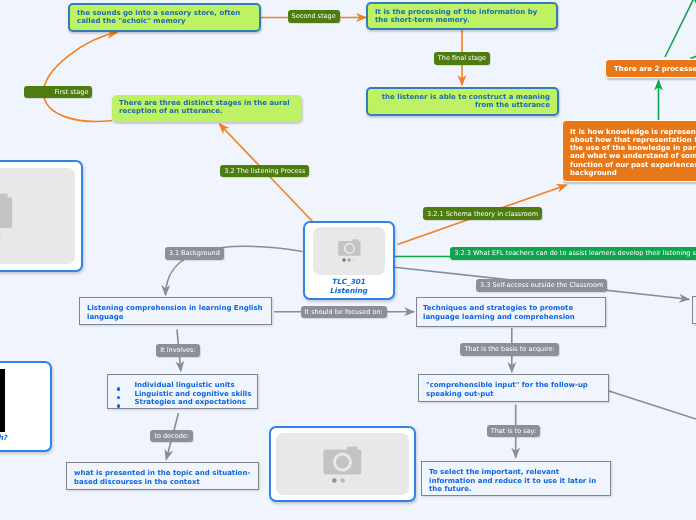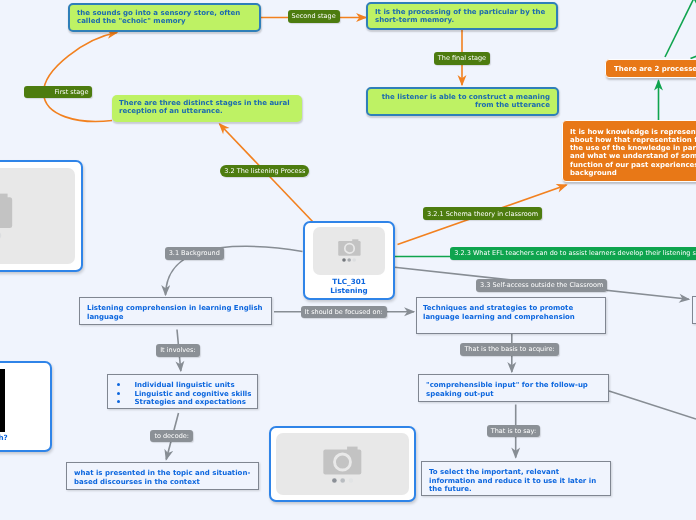--- a/index.html
+++ b/index.html
@@ -15,26 +15,26 @@
   .norange{background:#e87817;color:#ffffff;font-weight:bold;font-size:7px;line-height:8.25px;border-radius:4px;padding:6.5px 7px 3px;
            border:1px solid #fdfdfd;box-shadow:1px 2px 2px rgba(0,0,0,.22);}
   .nplain{background:#f0f4fd;color:#0c66de;font-weight:bold;font-size:7px;line-height:8.4px;border-radius:0;padding:6.2px 7px 3px;
           border:1px solid #808691;box-shadow:1px 1px 2px rgba(0,0,0,.15);}
   .elabel{position:absolute;border-radius:3px;color:#fff;font-size:6.5px;line-height:8.2px;padding:2.2px 4px 2.2px;white-space:nowrap;
           box-shadow:1px 1px 1px rgba(0,0,0,.12);}
   .elabel.orange{background:#4d7c0f;}
   .elabel.gray{background:#8b9096;}
   .elabel.green{background:#0fa44e;}
   .imgnode{position:absolute;background:#fff;border:2px solid #2f84e8;border-radius:7px;
-           box-sizing:border-box;padding:5px;box-shadow:1px 2px 3px rgba(0,0,0,.18);}
+           box-sizing:border-box;padding:5px;box-shadow:1px 2px 3px rgba(0,0,0,.18);font-style:italic;}
   .imgph{background:#e8e8e8;border-radius:7px;width:100%;flex:1;
          display:flex;flex-direction:column;align-items:center;justify-content:center;}
   .imgcap{color:#0c66de;font-weight:bold;font-size:7.2px;line-height:8.4px;
           text-align:center;padding-top:3.5px;}
-  .bul{display:flex;white-space:nowrap;align-items:center;height:8.5px;}
+  .bul{display:flex;white-space:nowrap;align-items:flex-end;height:8.5px;}
   .bul i{font-style:normal;width:18px;display:block;position:relative;flex:0 0 18px;}
   .bul i:before{content:"";position:absolute;left:0px;top:-2.4px;width:3.2px;height:3.2px;
                 border-radius:50%;background:#0c66de;}
 </style>
 </head>
 <body>
 
 <div id="canvas">
 
   <svg id="edges" viewBox="0 0 696 520">
@@ -72,21 +72,21 @@
 
   <div class="node nyellow bordered" style="left:68px;top:3px;width:193px;height:29px;">
     <span>the sounds go into a sensory store, often called the "echoic" memory</span>
   </div>
 
   <div class="node nyellow" style="left:112px;top:95px;width:190px;height:27px;">
     <span>There are three distinct stages in the aural reception of an utterance.</span>
   </div>
 
   <div class="node nyellow bordered" style="left:366px;top:2px;width:192px;height:28px;">
-    <span>It is the processing of the particular by the short-term memory.</span>
+    <span>It is the processing of the information by the short-term memory.</span>
   </div>
 
   <div class="node nyellow bordered" style="left:366px;top:87px;width:193px;height:29px;text-align:right;">
     <span>the listener is able to construct a meaning from the utterance</span>
   </div>
 
   <div class="node norange" style="left:562px;top:120px;width:195px;height:62px;">
     <span>It is how knowledge is represented, and about how that representation facilitates the use of the knowledge in particular ways, and what we understand of something is a function of our past experiences and background</span>
   </div>
 
@@ -110,21 +110,21 @@
     <div class="bul">
         <i></i>
         <span>Strategies and expectations</span>
       </div>
   </div>
 
   <div class="node nplain" style="left:66px;top:462px;width:193px;height:28px;">
     <span>what is presented in the topic and situation-based discourses in the context</span>
   </div>
 
-  <div class="node nplain" style="left:416px;top:297px;width:190px;height:37px;padding-left:6px;">
+  <div class="node nplain" style="left:416px;top:297px;width:190px;height:30px;padding-left:6px;">
     <span>Techniques and strategies to promote language learning and comprehension</span>
   </div>
 
   <div class="node nplain" style="left:418px;top:374px;width:191px;height:28px;">
     <span>"comprehensible input" for the follow-up speaking out-put</span>
   </div>
 
   <div class="node nplain" style="left:421px;top:461px;width:190px;height:35px;">
     <span>To select the important, relevant information and reduce it to use it later in the future.</span>
   </div>
@@ -182,21 +182,21 @@
 
   <div class="imgnode" style="left:-94px;top:361px;width:146px;height:91px;padding:5.5px;display:flex;
               flex-direction:column;align-items:center;">
     <div style="width:51px;height:63px;background:#000;"></div>
     <div class="imgcap" style="padding-top:2px;width:100%;text-align:left;padding-left:85px;box-sizing:border-box;"><span>h?</span></div>
   </div>
 
   <div class="elabel orange" style="left:23.6px;top:85.7px;padding-left:31px;"><span>First stage</span></div>
   <div class="elabel orange" style="left:287.6px;top:10.3px;"><span>Second stage</span></div>
   <div class="elabel orange" style="left:433.8px;top:52.3px;"><span>The final stage</span></div>
-  <div class="elabel orange" style="left:220.3px;top:164.6px;border-radius:6px;"><span>3.2 The listening Process</span></div>
+  <div class="elabel orange" style="left:220.3px;top:164.6px;"><span>3.2 The listening Process</span></div>
   <div class="elabel orange" style="left:423.1px;top:207.4px;text-align:center;"><span>3.2.1 Schema theory in classroom</span></div>
 
   <div class="elabel green" style="left:450.3px;top:247px;"><span>3.2.3 What EFL teachers can do to assist learners develop their listening s</span></div>
   <div class="elabel gray" style="left:164.7px;top:247.1px;"><span>3.1 Background</span></div>
   <div class="elabel gray" style="left:300.6px;top:305.9px;"><span>It should be focused on:</span></div>
   <div class="elabel gray" style="left:476.1px;top:279.2px;"><span>3.3 Self-access outside the Classroom</span></div>
   <div class="elabel gray" style="left:156.2px;top:344px;"><span>It involves:</span></div>
   <div class="elabel gray" style="left:150.4px;top:429.5px;"><span>to decode:</span></div>
   <div class="elabel gray" style="left:460.4px;top:343.3px;"><span>That is the basis to acquire:</span></div>
   <div class="elabel gray" style="left:486.7px;top:424.6px;"><span>That is to say:</span></div>

